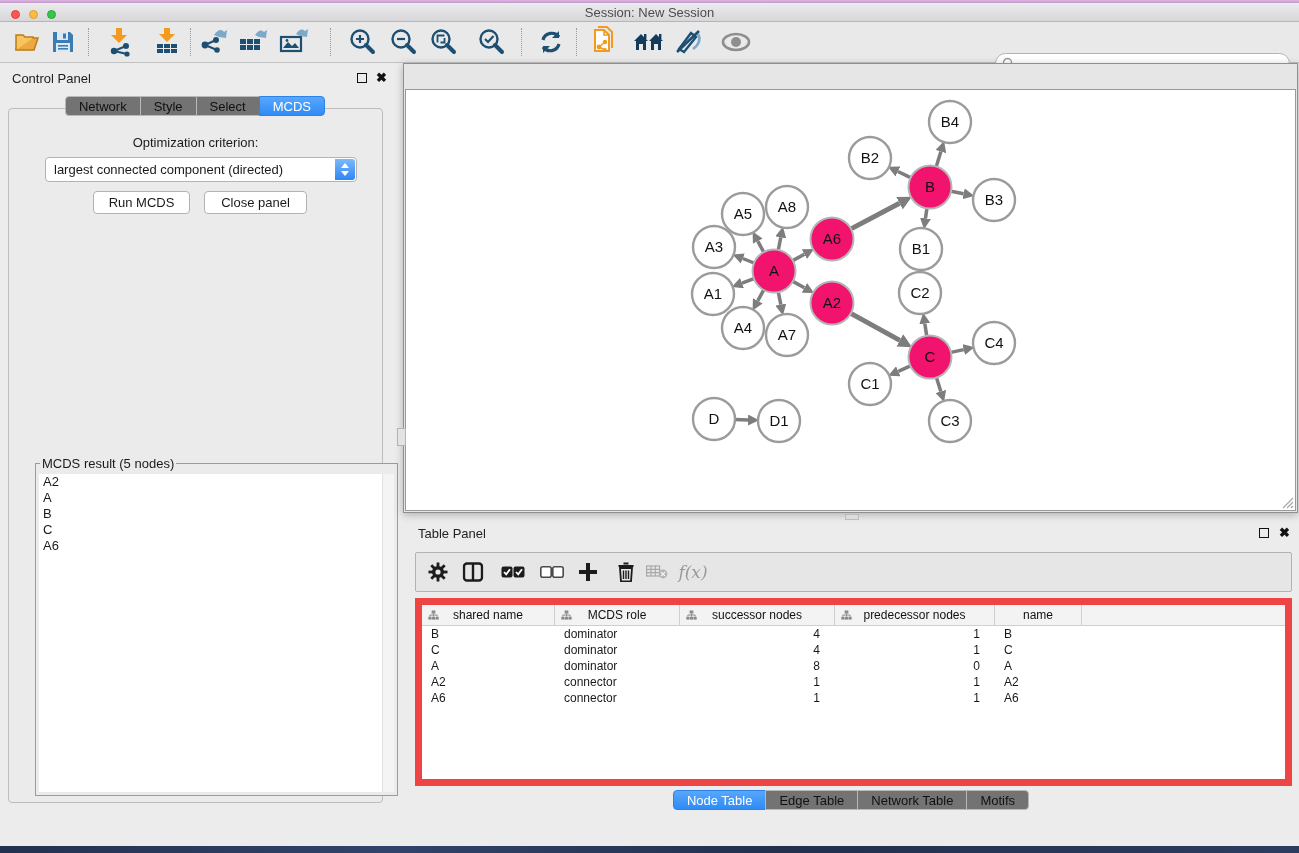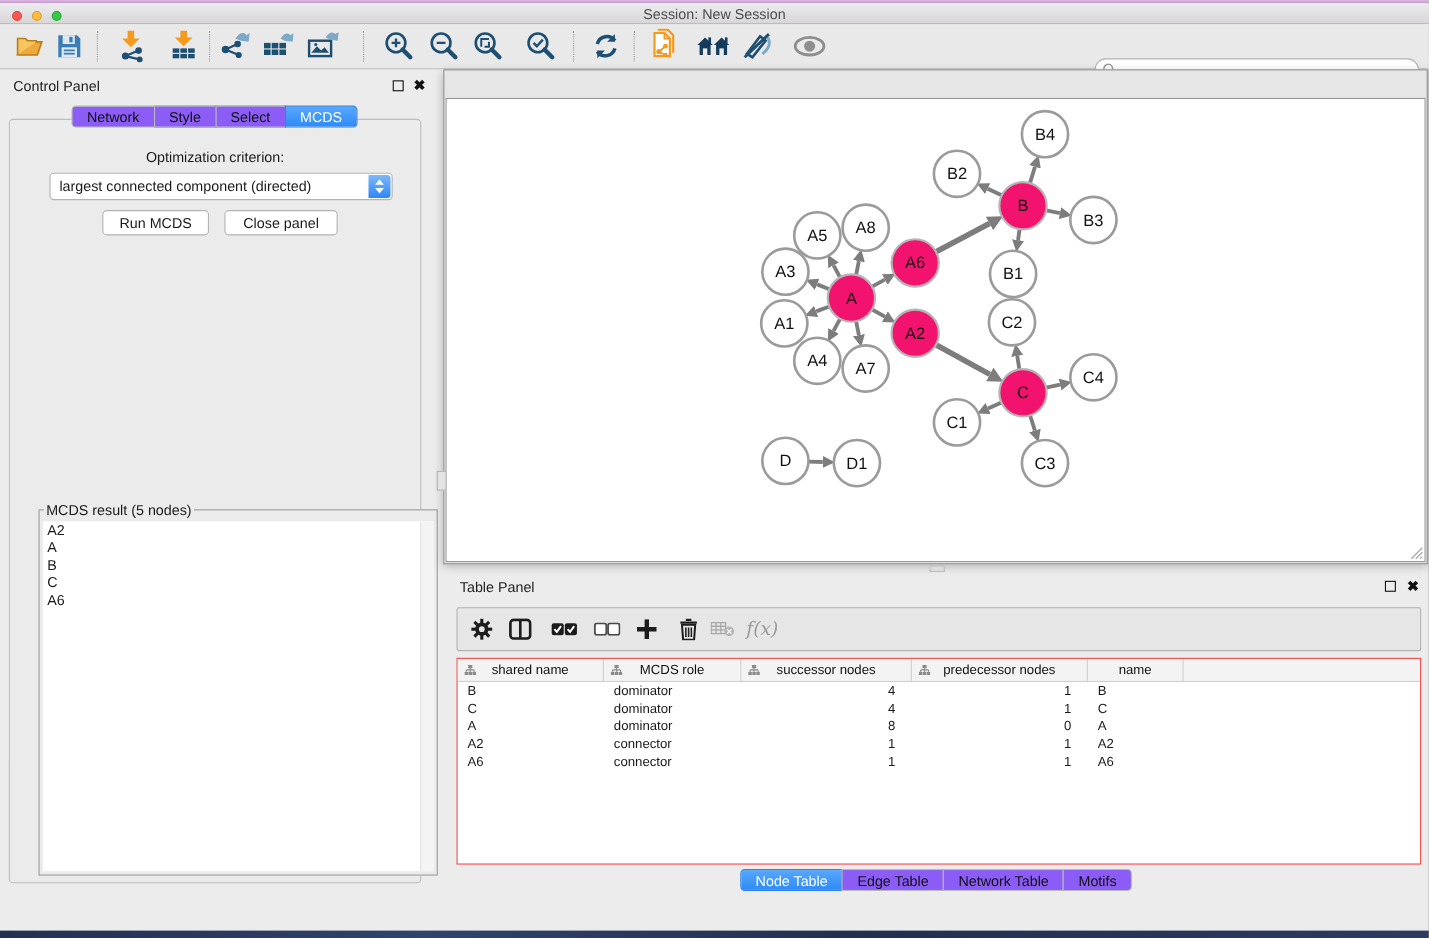--- a/index.html
+++ b/index.html
@@ -33,21 +33,21 @@
     display:flex; align-items:center; padding-left:6px; }
   .search input { border:none; outline:none; flex:1; height:17px; font-size:12px;
     background:transparent; font-family:"Liberation Sans",sans-serif; }
   
   .cpanel { position:absolute; left:0; top:63px; width:390px; height:755px; }
   .cp-title { position:absolute; left:12px; top:8px; font-size:13px; color:#222; }
   .winbtn { position:absolute; font-size:11px; color:#111; line-height:11px; cursor:default; }
   .sqbtn { width:10px; height:10px; border:1.5px solid #111; display:inline-block; }
   .cp-tabs { position:absolute; left:0; top:33px; width:100%;
     display:flex; justify-content:center; z-index:3; }
-  .tab { height:20px; padding:0 13px; font-size:13px; background:#8b5cf6;
+  .tab { height:20px; padding:0 13px; font-size:13px; background:#737373;
     border:1px solid #b8b8b8; margin-left:-1px; display:flex; align-items:center;
     color:#111; cursor:default; }
   .tab:first-child { border-radius:4px 0 0 4px; margin-left:0; }
   .tab:last-child { border-radius:0 4px 4px 0; }
   .tab.active { background:linear-gradient(#58a7fd,#2e8bf5); border-color:#2b82ec; color:#fff; }
   .cp-box { position:absolute; left:8px; top:45px; width:375px; height:695px;
     background:#ebebeb; border:1px solid #bdbdbd; border-radius:4px; }
   .opt-label { position:absolute; left:0; top:26px; width:100%; text-align:center; font-size:13px; }
   .dropdown { position:absolute; left:36px; top:48px; width:312px; height:25px;
     background:#fff; border:1px solid #b3b3b3; border-radius:4px;
@@ -87,21 +87,21 @@
     background:#dcdcdc; border:1px solid #bcbcbc; }
   
   .tpanel { position:absolute; left:403px; top:520px; width:896px; height:298px; }
   .tp-title { position:absolute; left:15px; top:6px; font-size:13px; color:#222; }
   .tp-toolbar { position:absolute; left:12px; top:32px; width:877px; height:40px;
     background:#e6e6e6; border:1px solid #b2b2b2; border-radius:2px; }
   .ti { position:absolute; top:50%; transform:translate(-50%,-50%); display:flex;
     align-items:center; justify-content:center; cursor:default; }
   .fx-label { font-family:"DejaVu Serif", serif; font-style:italic; font-size:17px; color:#9a9a9a; }
   .tp-table { position:absolute; left:12px; top:78px; width:877px; height:188px;
-    background:#fff; border:1px solid #ef4444; overflow:hidden; }
+    background:#fff; border:7px solid #ef4444; overflow:hidden; }
   .thead { display:flex; height:21px; background:#f3f3f3; border-bottom:1px solid #cfcfcf; }
   .th { position:relative; display:flex; align-items:center; justify-content:center;
     font-size:12px; color:#111; border-right:1px solid #cfcfcf; cursor:default; }
   .th svg { position:absolute; left:6px; }
   .th.fill { flex:1; border-right:none; }
   .tr { display:flex; height:16px; align-items:center; }
   .td { font-size:12px; white-space:nowrap; overflow:hidden; }
   .tp-tabs { position:absolute; left:0; top:270px; width:100%;
     display:flex; justify-content:center; }
   

